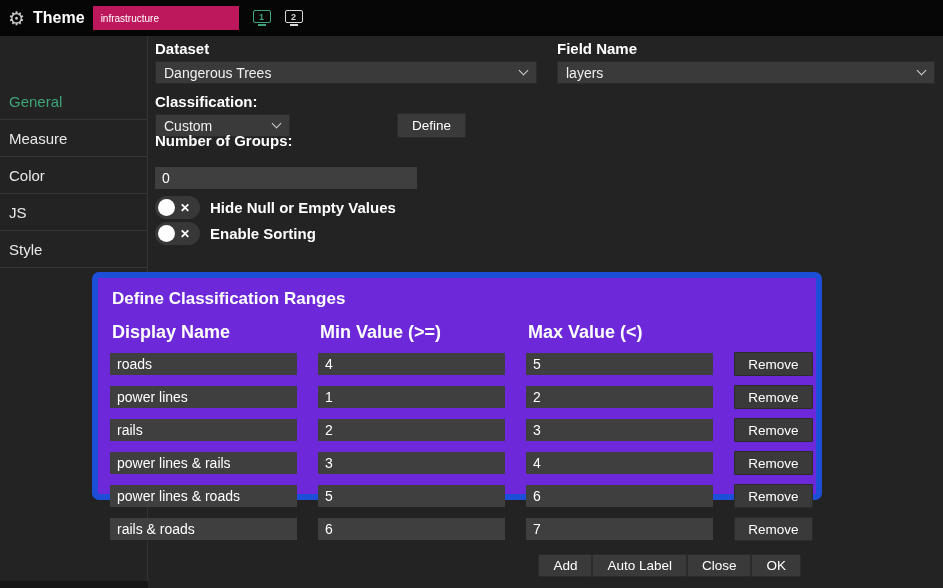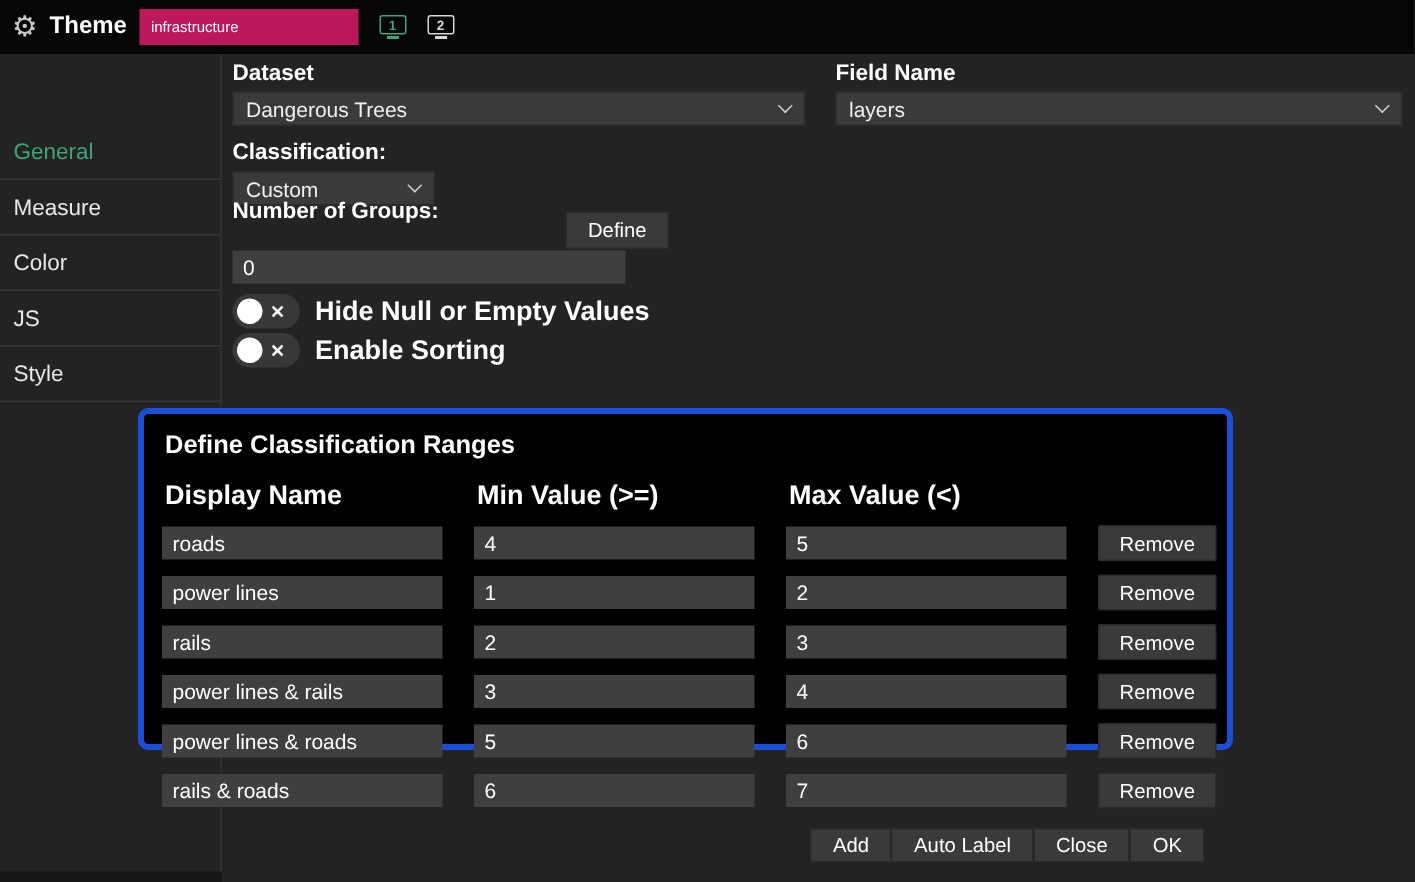--- a/index.html
+++ b/index.html
@@ -68,26 +68,26 @@
     cursor:pointer; border-radius:1px;
   }
 
   .toggle-row { position:absolute; display:flex; align-items:center; gap:10px; }
   .toggle {
     width:45px; height:23px; border-radius:12px; background:#383838;
     display:flex; align-items:center; cursor:pointer; flex:none;
   }
   .knob { width:17px; height:17px; border-radius:50%; background:#fff; margin-left:3px; flex:none; }
   .toggle-x { color:#fff; font-size:12px; font-weight:bold; margin-left:5px; }
-  .toggle-label { font-size:18px; font-weight:bold; color:#fff; }
+  .toggle-label { font-size:15px; font-weight:bold; color:#fff; }
 
   
   .panel {
     position:absolute; left:92px; top:272px; width:730px; height:228px;
-    background:#000000; border:4px solid #1d4ed8; border-radius:7px;
+    background:#6d28d9; border:6px solid #1d4ed8; border-radius:7px;
     padding:11px 15px 12px 12px;
   }
   .panel-title { font-size:17px; font-weight:bold; color:#fff; margin-bottom:13px; padding-left:2px; }
   .grid {
     display:grid;
     grid-template-columns:187px 187px 187px 79px;
     column-gap:21px; row-gap:9px;
     align-items:center;
   }
   .col-head { font-size:18px; font-weight:bold; color:#fff; padding-left:2px; }
@@ -137,21 +137,21 @@
 <div class="sel" style="left:557px; top:61px; width:378px;">
   <span>layers</span>
   <span class="chev"></span>
 </div>
 
 <div class="lbl" style="left:155px; top:93px;">Classification:</div>
 <div class="sel" style="left:155px; top:114px; width:135px;">
   <span>Custom</span>
   <span class="chev"></span>
 </div>
-<button class="btn" style="position:absolute; left:377px; top:113px; height:25px;margin-top:28px;">Define</button>
+<button class="btn" style="position:absolute; left:397px; top:113px; height:25px;">Define</button>
 
 <div class="lbl" style="left:155px; top:132px;">Number of Groups:</div>
 <input class="txt" style="left: 155px; top: 167px; width: 262px; height: 22px;" value="0">
 
 <div class="toggle-row" style="left:155px; top:196px;">
   <div class="toggle">
     <span class="knob"></span>
     <span class="toggle-x">✕</span>
   </div>
   <span class="toggle-label">Hide Null or Empty Values</span>

